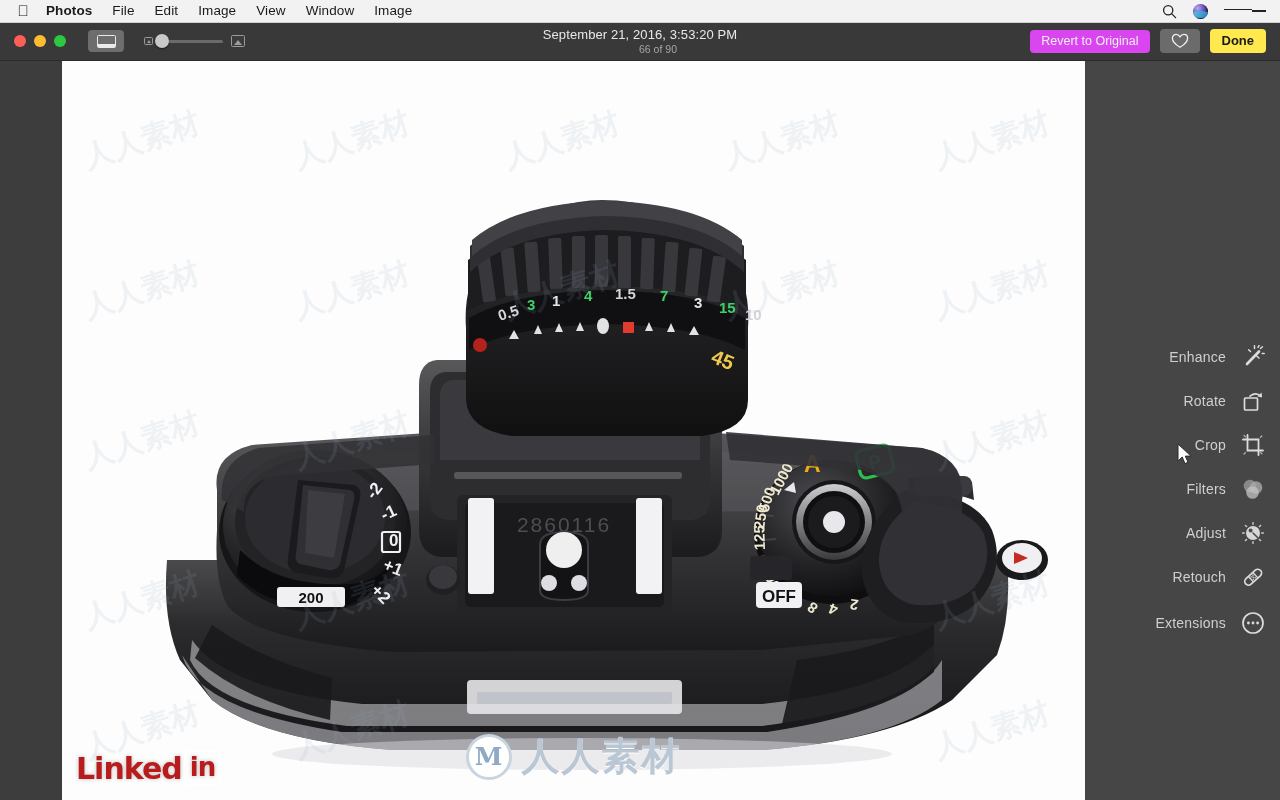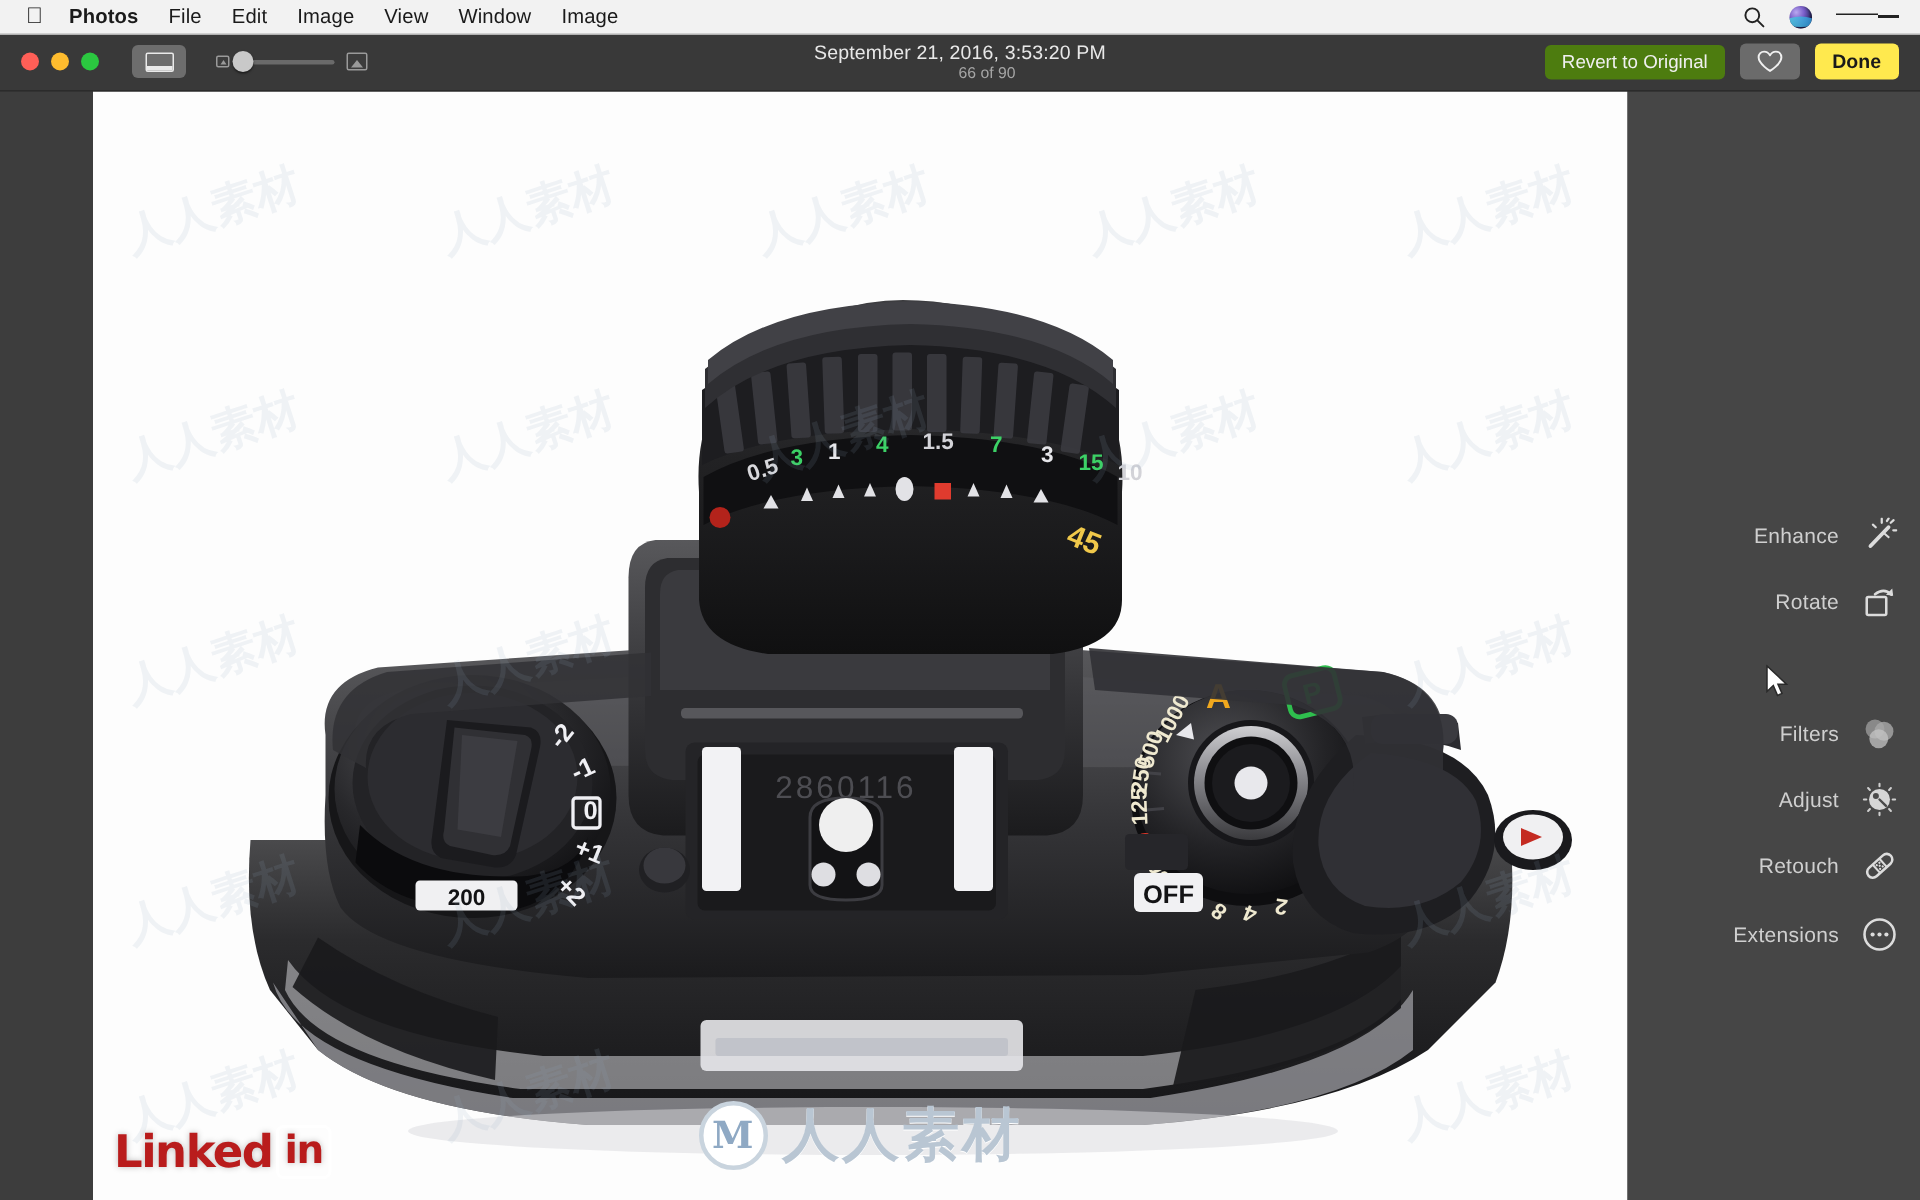--- a/index.html
+++ b/index.html
@@ -174,21 +174,21 @@
     line-height: 13px;
     padding-left: 36px;
   }
 
   .toolbar-right {
     margin-left: auto;
     display: flex; align-items: center; gap: 10px;
     padding-right: 14px;
   }
   .btn-revert {
-    background: #4d7c0f;
+    background: #d946ef;
     color: #f0f0f0;
     font-size: 12.5px;
     padding: 4px 11px 5px;
     border-radius: 4px;
     border: none;
     white-space: nowrap;
     font-family: "Liberation Sans", sans-serif;
   }
   .btn-fav {
     background: #6b6b6b;
@@ -679,20 +679,35 @@
         <span class="tool-label">Rotate</span>
         <span class="tool-icon">
           <svg width="24" height="24" viewBox="0 0 24 24">
             <rect x="3.5" y="9" width="13" height="12" fill="none" stroke="#dcdcdc" stroke-width="1.7" rx="1"></rect>
             <path d="M9 7.2 Q15 2.5 20 7.5" fill="none" stroke="#dcdcdc" stroke-width="1.7" stroke-linecap="round"></path>
             <path d="M20.5 3.4 l0.6 4.8 l-4.8 -0.7 z" fill="#dcdcdc"></path>
           </svg>
         </span>
       </div>
 
+      <div class="tool-row" style="top:370px;">
+        <span class="tool-label">Crop</span>
+        <span class="tool-icon">
+          <svg width="24" height="24" viewBox="0 0 24 24">
+            <path d="M6.5 2 L6.5 17.5 L22 17.5" fill="none" stroke="#dcdcdc" stroke-width="1.8" stroke-linecap="round"></path>
+            <path d="M2 6.5 L17.5 6.5 L17.5 22" fill="none" stroke="#dcdcdc" stroke-width="1.8" stroke-linecap="round"></path>
+            <g stroke="#b8b8b8" stroke-width="1.2" stroke-linecap="round">
+              <line x1="3" y1="2.5" x2="4.4" y2="3.9"></line>
+              <line x1="20.8" y1="3" x2="19.4" y2="4.4"></line>
+              <line x1="3" y1="21" x2="4.4" y2="19.6"></line>
+              <line x1="21" y1="20.8" x2="19.6" y2="19.4"></line>
+            </g>
+          </svg>
+        </span>
+      </div>
 
       <div class="tool-row" style="top:414px;">
         <span class="tool-label">Filters</span>
         <span class="tool-icon">
           <svg width="24" height="24" viewBox="0 0 24 24">
             <circle cx="9" cy="9" r="6.3" fill="#8d8d8d" opacity="0.95"></circle>
             <circle cx="15" cy="10.5" r="6.3" fill="#a9a9a9" opacity="0.8"></circle>
             <circle cx="11.5" cy="15.5" r="6.3" fill="#c4c4c4" opacity="0.75"></circle>
           </svg>
         </span>

